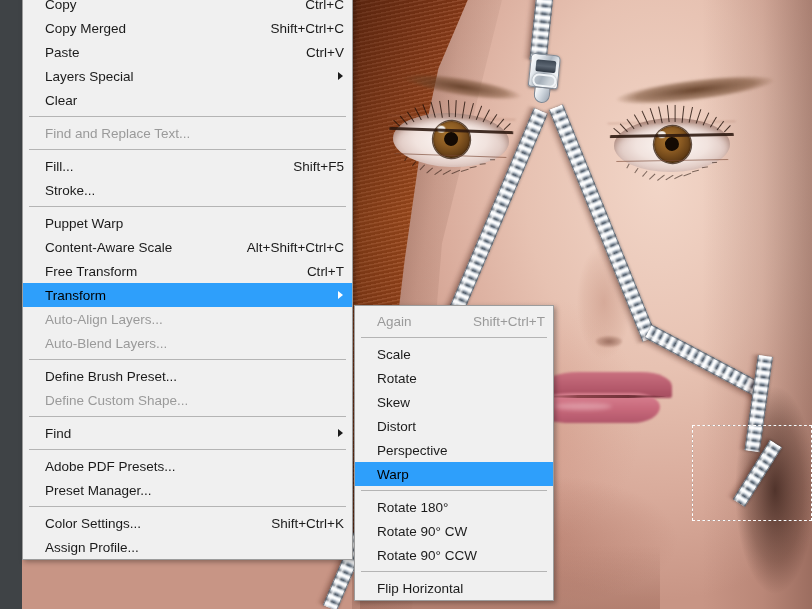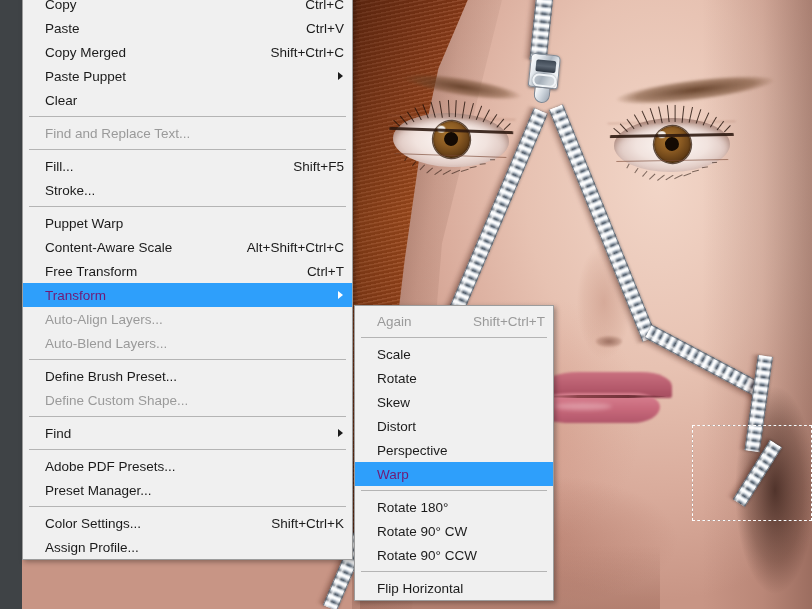--- a/index.html
+++ b/index.html
@@ -337,21 +337,21 @@
   .mi .label { flex: 0 0 auto; }
   .mi .accel {
     margin-left: auto;
     padding-left: 28px;
     color: #1b1b1b;
     font-size: 13.5px;
   }
   .mi.disabled, .mi.disabled .accel { color: #9a9a9a; }
   .mi.sel {
     background: #2e9ffb;
-    color: #701a75;
+    color: #000000;
   }
 
   .arrow {
     position: absolute;
     right: 9px; top: 50%;
     transform: translateY(-50%);
     width: 0; height: 0;
     border-left: 5px solid #1b1b1b;
     border-top: 4.5px solid transparent;
     border-bottom: 4.5px solid transparent;
@@ -515,29 +515,29 @@
   </div>
 
   <div id="app-strip"></div>
 
   <div class="menu" id="menu-edit">
       <div class="mi">
         <span class="label">Copy</span>
         <span class="accel">Ctrl+C</span>
       </div>
       <div class="mi">
+        <span class="label">Copy Merged</span>
+        <span class="accel">Shift+Ctrl+C</span>
+      </div>
+      <div class="mi">
         <span class="label">Paste</span>
         <span class="accel">Ctrl+V</span>
       </div>
       <div class="mi">
-        <span class="label">Copy Merged</span>
-        <span class="accel">Shift+Ctrl+C</span>
-      </div>
-      <div class="mi">
-        <span class="label">Paste Puppet</span>
+        <span class="label">Layers Special</span>
         <span class="arrow"></span>
       </div>
       <div class="mi">
         <span class="label">Clear</span>
       </div>
       <div class="sep"></div>
       <div class="mi disabled">
         <span class="label">Find and Replace Text...</span>
       </div>
       <div class="sep"></div>

